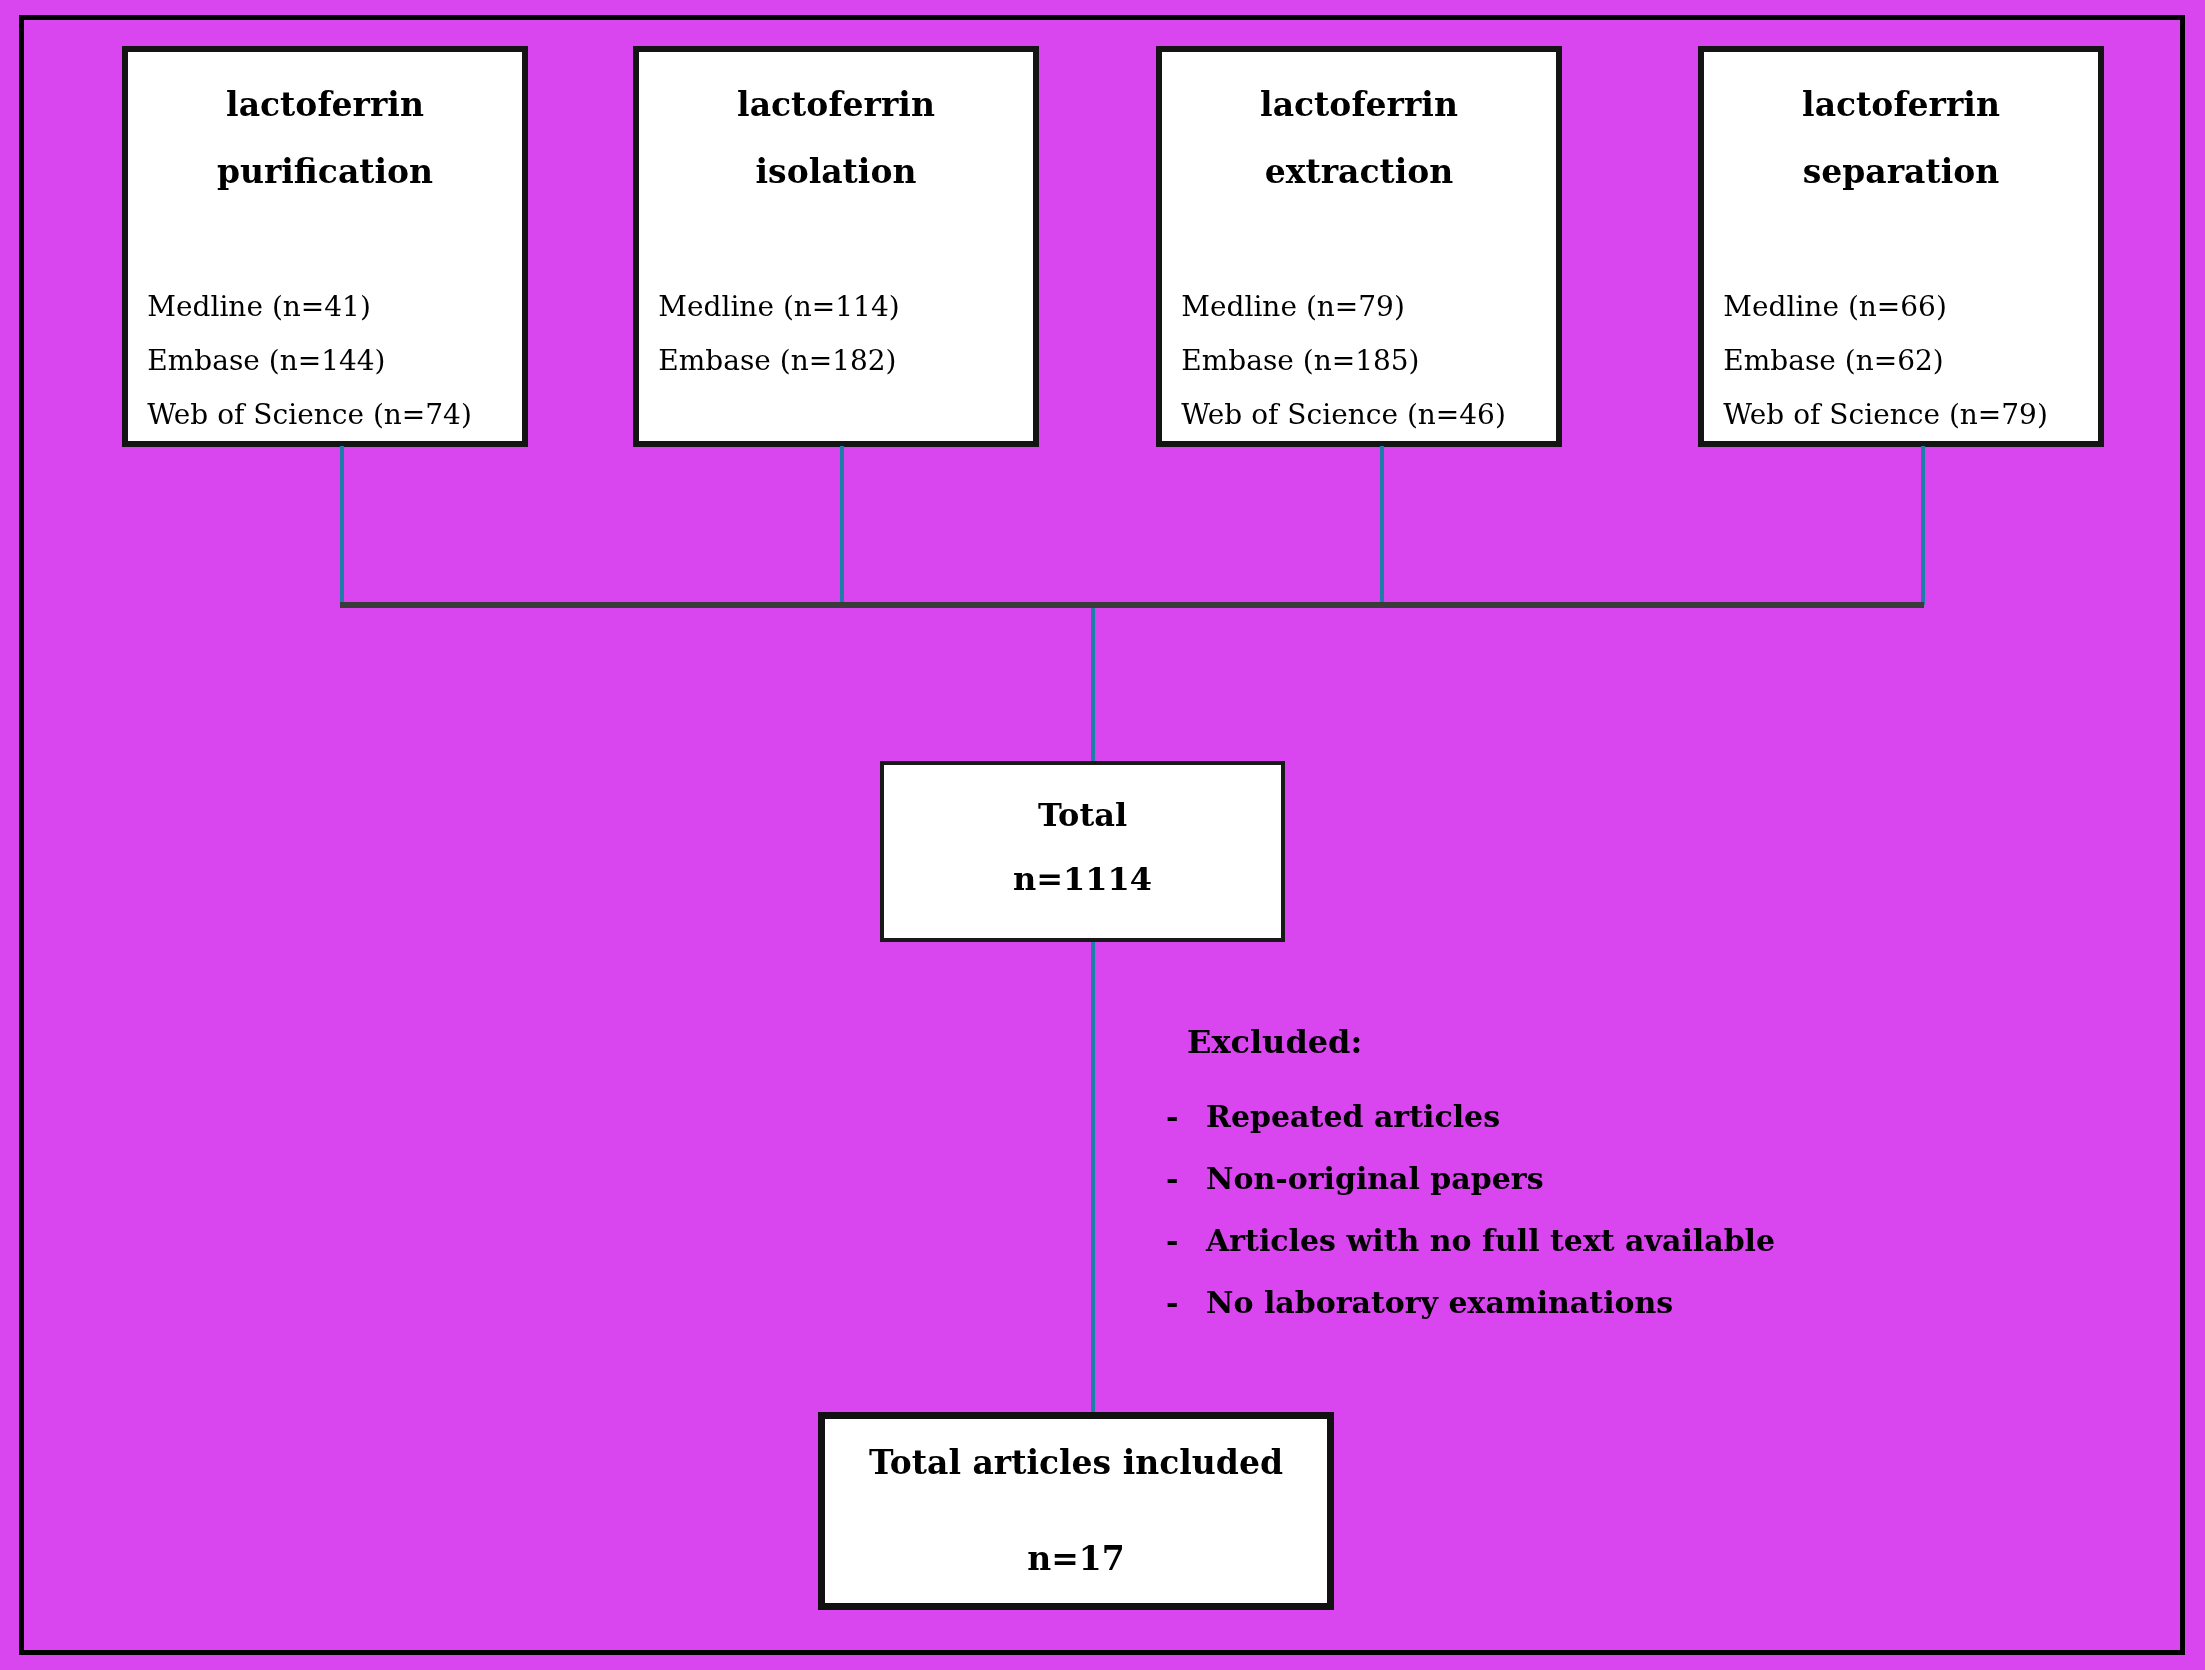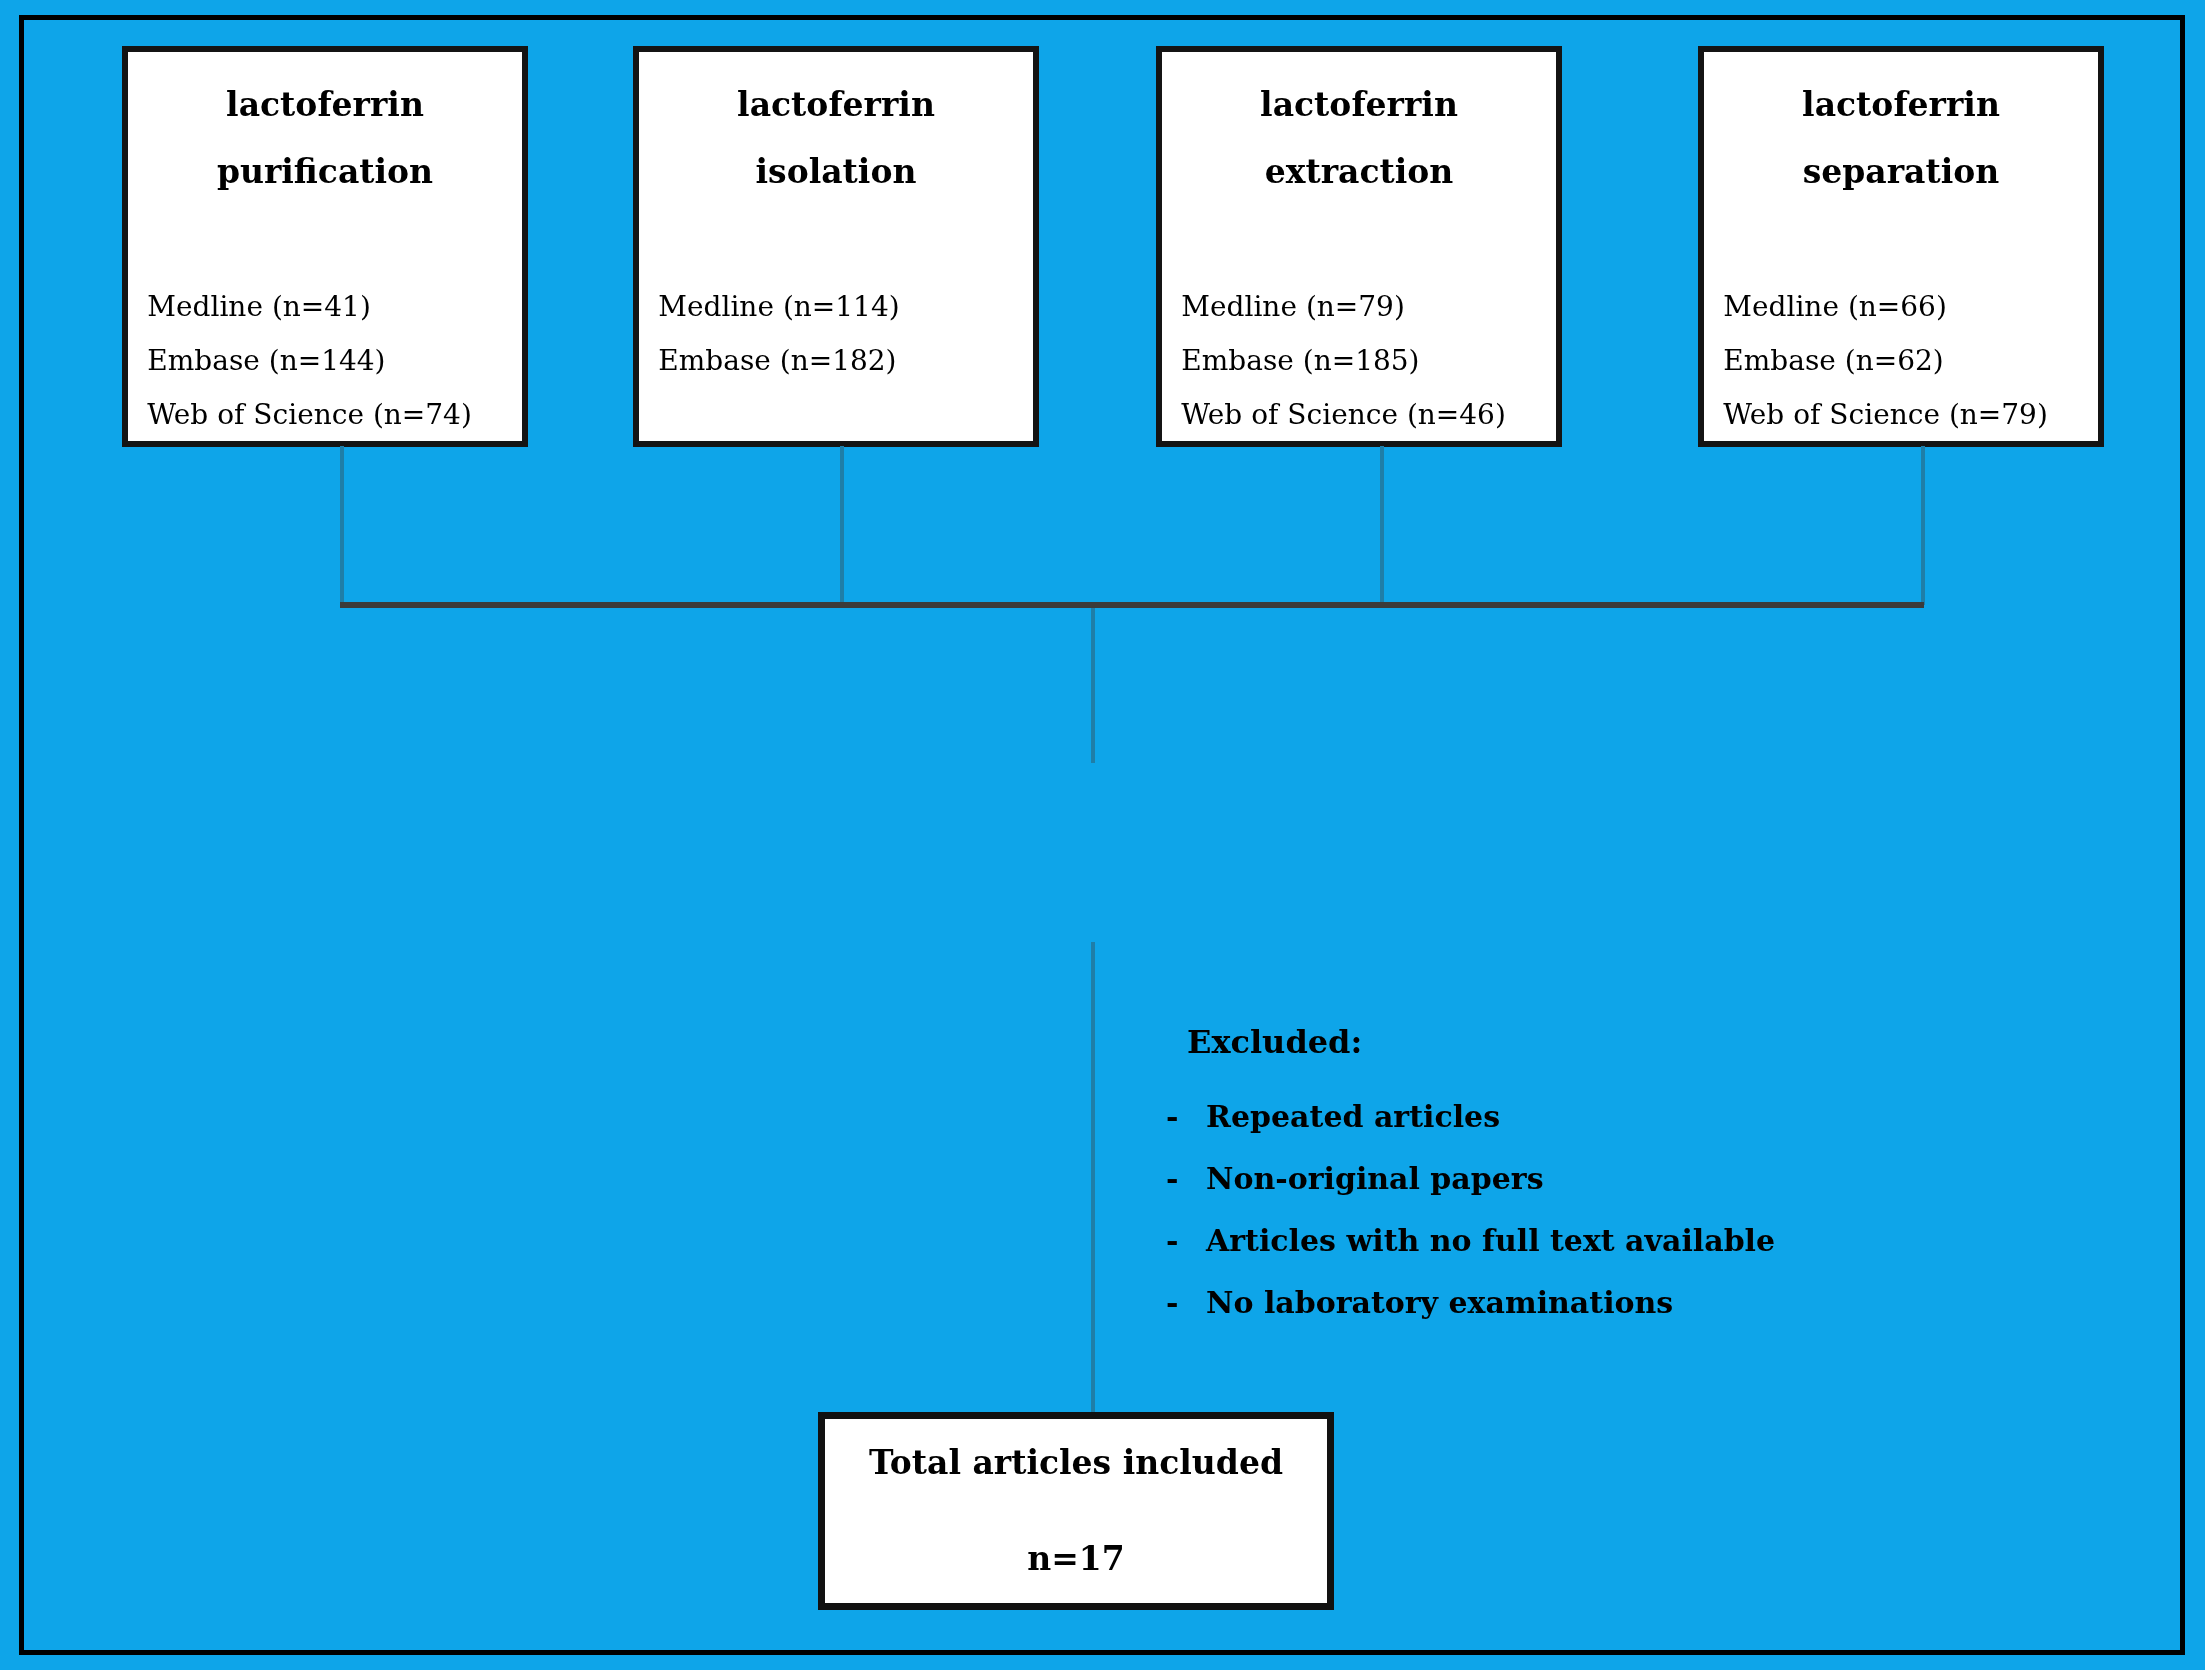--- a/index.html
+++ b/index.html
@@ -2,21 +2,21 @@
 <html style="--connector-blue: #1f7ea8; --connector-dark: #3b3b3b;font-size:11px"><head>
 <meta charset="utf-8">
 <style>
   * { margin: 0; padding: 0; box-sizing: border-box; }
   html, body { background: #ffffff; }
   body {
     width: 2205px; height: 1671px;
     font-family: "DejaVu Serif", "Liberation Serif", serif;
     color: #000;
   }
-  #canvas { position: relative; width: 2205px; height: 1671px; background: #0ea5e9; overflow: hidden; }
+  #canvas { position: relative; width: 2205px; height: 1671px; background: #d946ef; overflow: hidden; }
 
   .outer-border {
     position: absolute; left: 19.3px; top: 15px; width: 2166px; height: 1640px;
     border: 5.5px solid #000;
   }
 
   
   .search-box {
     position: absolute; top: 46px; width: 406px; height: 401px;
     border: 6.2px solid #141414; background: #fff;
@@ -129,20 +129,24 @@
   </div>
 
   <div class="vline" id="vline-1"></div>
   <div class="vline" id="vline-2"></div>
   <div class="vline" id="vline-3"></div>
   <div class="vline" id="vline-4"></div>
   <div class="hline"></div>
   <div class="vline" id="vline-total"></div>
   <div class="vline" id="vline-bottom"></div>
 
+  <div class="total-box">
+    <div>Total</div>
+    <div>n=1114</div>
+  </div>
 
   <div class="excluded">
     <div class="heading">Excluded:</div>
     <div class="items">
       <div class="item">
         <span class="bullet">-</span>
         <span>Repeated articles</span>
       </div>
       <div class="item">
         <span class="bullet">-</span>

